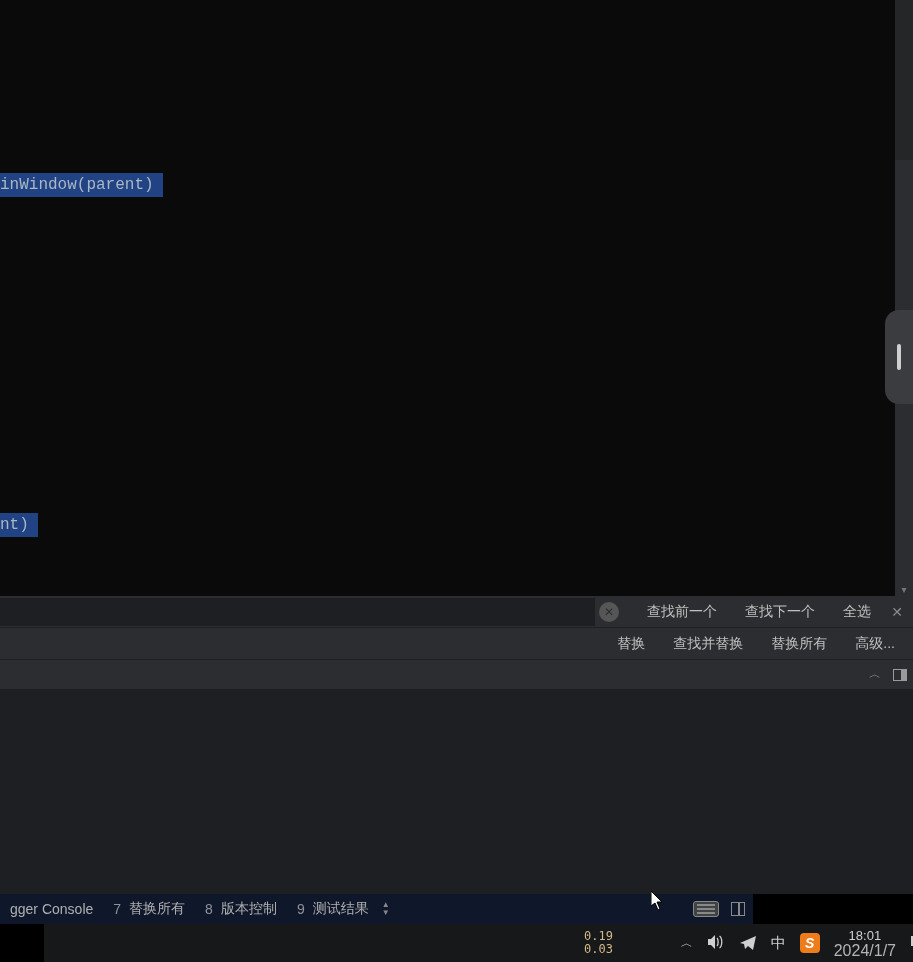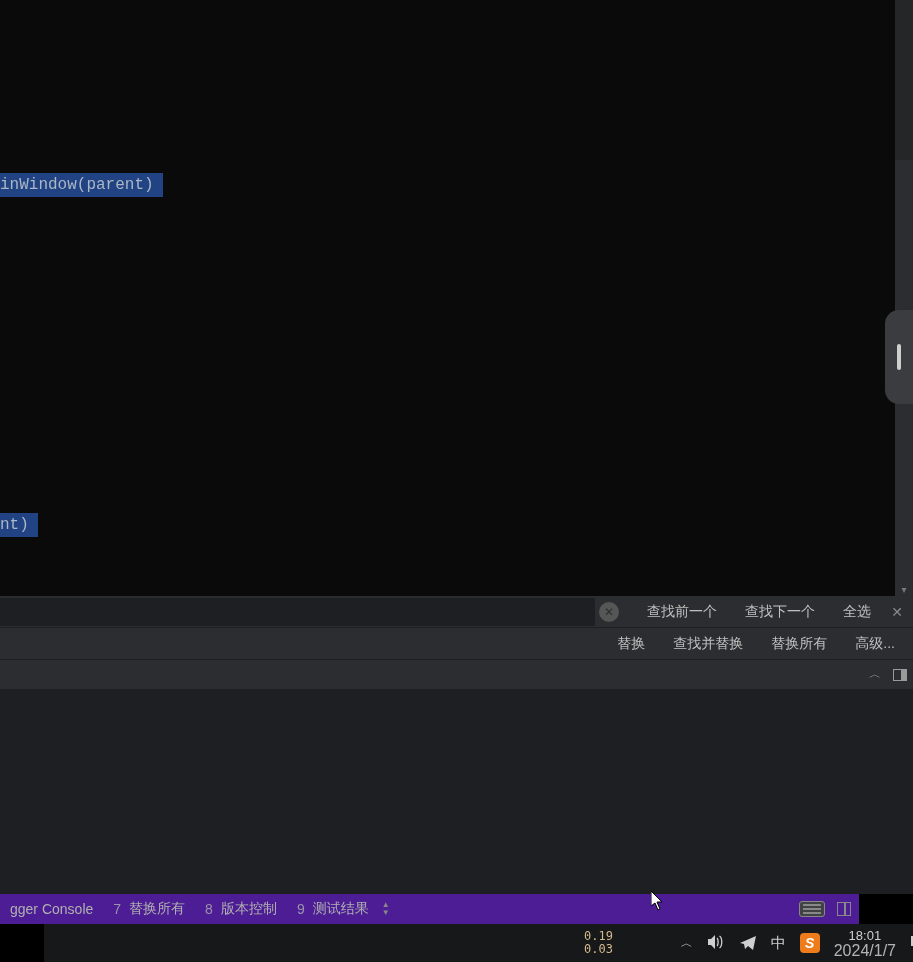--- a/index.html
+++ b/index.html
@@ -36,21 +36,21 @@
   
   .panel-header { position: absolute; left:0; top: 659px; width: 913px; height: 30px; background: #2b2d30; border-top:1px solid #1e1f22; display:flex; align-items:center; justify-content:flex-end; padding-right:6px; gap:12px;}
   .panel-header .icon { color:#9a9a9a; cursor:pointer; font-size:12px;}
   .panel-header .layout-icon { width:14px; height:12px; border:1.5px solid #9a9a9a; position:relative;}
   .panel-header .layout-icon::after { content:""; position:absolute; right:0; top:0; bottom:0; width:5px; background:#9a9a9a;}
 
   
   .panel-body { position: absolute; left:0; top: 689px; width: 913px; height: 205px; background: #1e1f22; }
 
   
-  .toolbar { position: absolute; left:0; top: 894px; width: 859px; height: 30px; background: #4c1d95; display:flex; align-items:center; font-size:14px; color:#b0b0b0; }
+  .toolbar { position: absolute; left:0; top: 894px; width: 753px; height: 30px; background: #0f172a; display:flex; align-items:center; font-size:14px; color:#b0b0b0; }
   .toolbar .tab { padding: 0 10px; display:flex; align-items:center; gap:8px; height:100%; cursor:pointer;}
   .toolbar .tab .num { opacity:0.8; }
   .toolbar .spacer { flex:1; }
   .toolbar .updown { width:14px; height:18px; display:flex; flex-direction:column; align-items:center; justify-content:center; color:#888; font-size:8px; line-height:8px; margin-right:16px;}
   .toolbar .kbd-icon { width:26px; height:16px; border:1px solid #888; border-radius:3px; background:#404244; margin-right:12px; position:relative;}
   .toolbar .kbd-icon::after{ content:""; position:absolute; left:3px; right:3px; top:2px; height:2px; background:#888; box-shadow:0 4px 0 #888, 0 8px 0 #888;}
   .toolbar .split-icon { width:14px; height:14px; border:1.5px solid #888; margin-right:8px; position:relative;}
   .toolbar .split-icon::after{ content:""; position:absolute; left:50%; top:0; bottom:0; width:1.5px; background:#888;}
 
   

